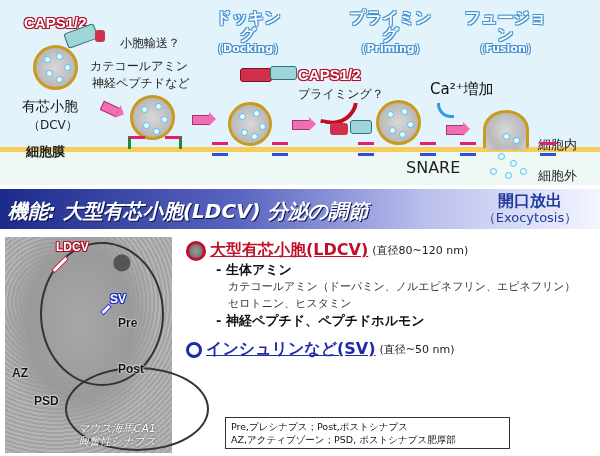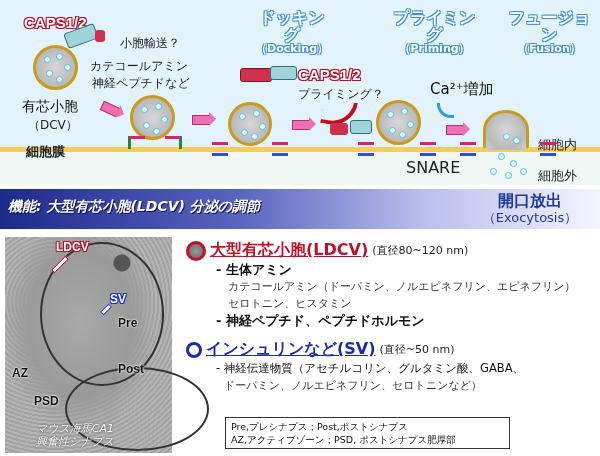--- a/index.html
+++ b/index.html
@@ -2,32 +2,32 @@
 <html><head>
 <meta charset="utf-8">
 <style>
   html,body{margin:0;padding:0;}
   body{width:600px;height:456px;position:relative;overflow:hidden;background:#ffffff;font-family:"DejaVu Sans","Liberation Sans",sans-serif;}
   .top{position:absolute;left:0;top:0;width:600px;height:185px;background:#e3f3fb;}
   .extra{position:absolute;left:0;top:150px;width:600px;height:35px;background:#eef8f4;}
   .membrane{position:absolute;left:0;top:147px;width:600px;height:5px;background:#f6cd5d;}
   .abs{position:absolute;}
   .stage{font-weight:bold;color:#8fd0f0;text-align:center;font-size:16px;line-height:17px;
-    text-shadow:-1px -1px 0 #3f8fd0,1px -1px 0 #3f8fd0,-1px 1px 0 #3f8fd0,1px 1px 0 #3f8fd0;color:#ffffff;margin-left:44px;}
+    text-shadow:-1px -1px 0 #3f8fd0,1px -1px 0 #3f8fd0,-1px 1px 0 #3f8fd0,1px 1px 0 #3f8fd0;color:#ffffff;}
   .stage small{display:block;font-size:11px;line-height:12px;}
   .caps{font-weight:bold;color:#fff;font-size:15px;font-family:"Liberation Sans",sans-serif;
     text-shadow:-1px -1px 0 #b0102a,1px -1px 0 #b0102a,-1px 1px 0 #b0102a,1px 1px 0 #b0102a,0 0 2px #b0102a;}
   .lbl{font-size:11px;color:#222;}
   .lbl-lg{font-size:14px;color:#111;}
   .vesicle{position:absolute;border-radius:50%;border:3px solid #c99a1c;background:radial-gradient(circle,#d8d8d8 0%,#b9b9b9 70%,#cfcfcf 100%);box-sizing:border-box;}
   .dot{position:absolute;width:7px;height:7px;border-radius:50%;background:#e8f8ff;border:1.5px solid #4fc0ec;box-sizing:border-box;}
   .pink-arrow{position:absolute;width:16px;height:8px;background:#ee6fb3;border:1px solid #b0306f;}
   .pink-arrow:after{content:"";position:absolute;right:-7px;top:-4px;border-left:7px solid #ee6fb3;border-top:7px solid transparent;border-bottom:7px solid transparent;}
   .banner{position:absolute;left:0;top:189px;width:600px;height:40px;background:linear-gradient(90deg,#1c2a8a 0%,#5a65c0 40%,#b8bdec 70%,#f4f5ff 100%);}
-  .banner-title{position:absolute;left:8px;top:198px;font-size:14px;font-style:italic;font-weight:bold;color:#fff;text-shadow:1px 1px 0 #0b1450;}
+  .banner-title{position:absolute;left:8px;top:198px;font-size:20px;font-style:italic;font-weight:bold;color:#fff;text-shadow:1px 1px 0 #0b1450;}
   .exo{position:absolute;left:470px;top:192px;width:120px;text-align:center;color:#1f3a9c;}
   .exo .t{font-size:16px;font-weight:bold;line-height:18px;}
   .exo .s{font-size:13px;line-height:16px;}
   .em{position:absolute;left:5px;top:237px;width:167px;height:216px;background:
      radial-gradient(circle at 70% 12%,#555 0 8px,transparent 9px),
      radial-gradient(ellipse at 45% 40%,#a8a8a8 0,#9a9a9a 40%,transparent 60%),
      repeating-radial-gradient(circle at 30% 30%,#b5b5b5 0 2px,#a2a2a2 2px 4px);
      background-color:#acacac;}
   .em .mem{position:absolute;border:2px solid #333;border-radius:50%;}
   .em-lbl{position:absolute;font-weight:bold;font-size:12px;color:#111;text-shadow:0 0 2px #fff,0 0 2px #fff;font-family:"Liberation Sans",sans-serif;}
@@ -146,21 +146,21 @@
   <div class="mem" style="left:60px;top:130px;width:140px;height:80px;"></div>
 </div>
 <div class="em-lbl" style="left:56px;top:240px;color:#fff;text-shadow:-1px -1px 0 #b0102a,1px -1px 0 #b0102a,-1px 1px 0 #b0102a,1px 1px 0 #b0102a;">LDCV</div>
 <div class="abs" style="left:50px;top:262px;width:18px;height:3px;background:#fff;border:1px solid #b0102a;transform:rotate(-45deg);"></div>
 <div class="em-lbl" style="left:110px;top:292px;color:#fff;text-shadow:-1px -1px 0 #2030c0,1px -1px 0 #2030c0,-1px 1px 0 #2030c0,1px 1px 0 #2030c0;">SV</div>
 <div class="abs" style="left:100px;top:307px;width:10px;height:3px;background:#fff;border:1px solid #2030c0;transform:rotate(-45deg);"></div>
 <div class="em-lbl" style="left:118px;top:316px;">Pre</div>
 <div class="em-lbl" style="left:118px;top:362px;">Post</div>
 <div class="em-lbl" style="left:12px;top:366px;">AZ</div>
 <div class="em-lbl" style="left:34px;top:394px;">PSD</div>
-<div class="abs" style="left:36px;top:422px;width:120px;text-align:left;font-size:11px;font-style:italic;color:#fff;line-height:13px;text-shadow:0 0 2px #333;">
+<div class="abs" style="left:36px;top:422px;width:120px;text-align:right;font-size:11px;font-style:italic;color:#fff;line-height:13px;text-shadow:0 0 2px #333;">
   <div>マウス海馬CA1</div>
   <div>興奮性シナプス</div>
 </div>
 
 <div class="right">
   <div style="display:flex;align-items:center;gap:4px;">
     <span style="display:inline-block;width:14px;height:14px;border-radius:50%;border:3px solid #c0102a;background:radial-gradient(circle,#999,#666);"></span>
     <span class="h1">大型有芯小胞(LDCV)</span>
     <span class="note">(直径80~120 nm)</span>
   </div>
@@ -168,21 +168,17 @@
     <div class="sub">- 生体アミン</div>
     <div class="body" style="padding-left:12px;">カテコールアミン（ドーパミン、ノルエピネフリン、エピネフリン）</div>
     <div class="body" style="padding-left:12px;">セロトニン、ヒスタミン</div>
     <div class="sub">- 神経ペプチド、ペプチドホルモン</div>
   </div>
   <div style="display:flex;align-items:center;gap:4px;margin-top:10px;">
     <span style="display:inline-block;width:10px;height:10px;border-radius:50%;border:3px solid #1f2aa8;background:#fff;"></span>
     <span class="h1b">インシュリンなど(SV)</span>
     <span class="note">(直径~50 nm)</span>
   </div>
-  <div style="padding-left:30px;line-height:17px;">
-    <div class="body" style="font-size:11.5px;color:#111;">- 神経伝達物質（アセチルコリン、グルタミン酸、GABA、</div>
-    <div class="body" style="padding-left:8px;">ドーパミン、ノルエピネフリン、セロトニンなど）</div>
-  </div>
 </div>
 <div class="legend-box">
   <div>Pre,プレシナプス；Post,ポストシナプス</div>
   <div>AZ,アクティブゾーン；PSD, ポストシナプス肥厚部</div>
 </div>
 
 </body></html>

